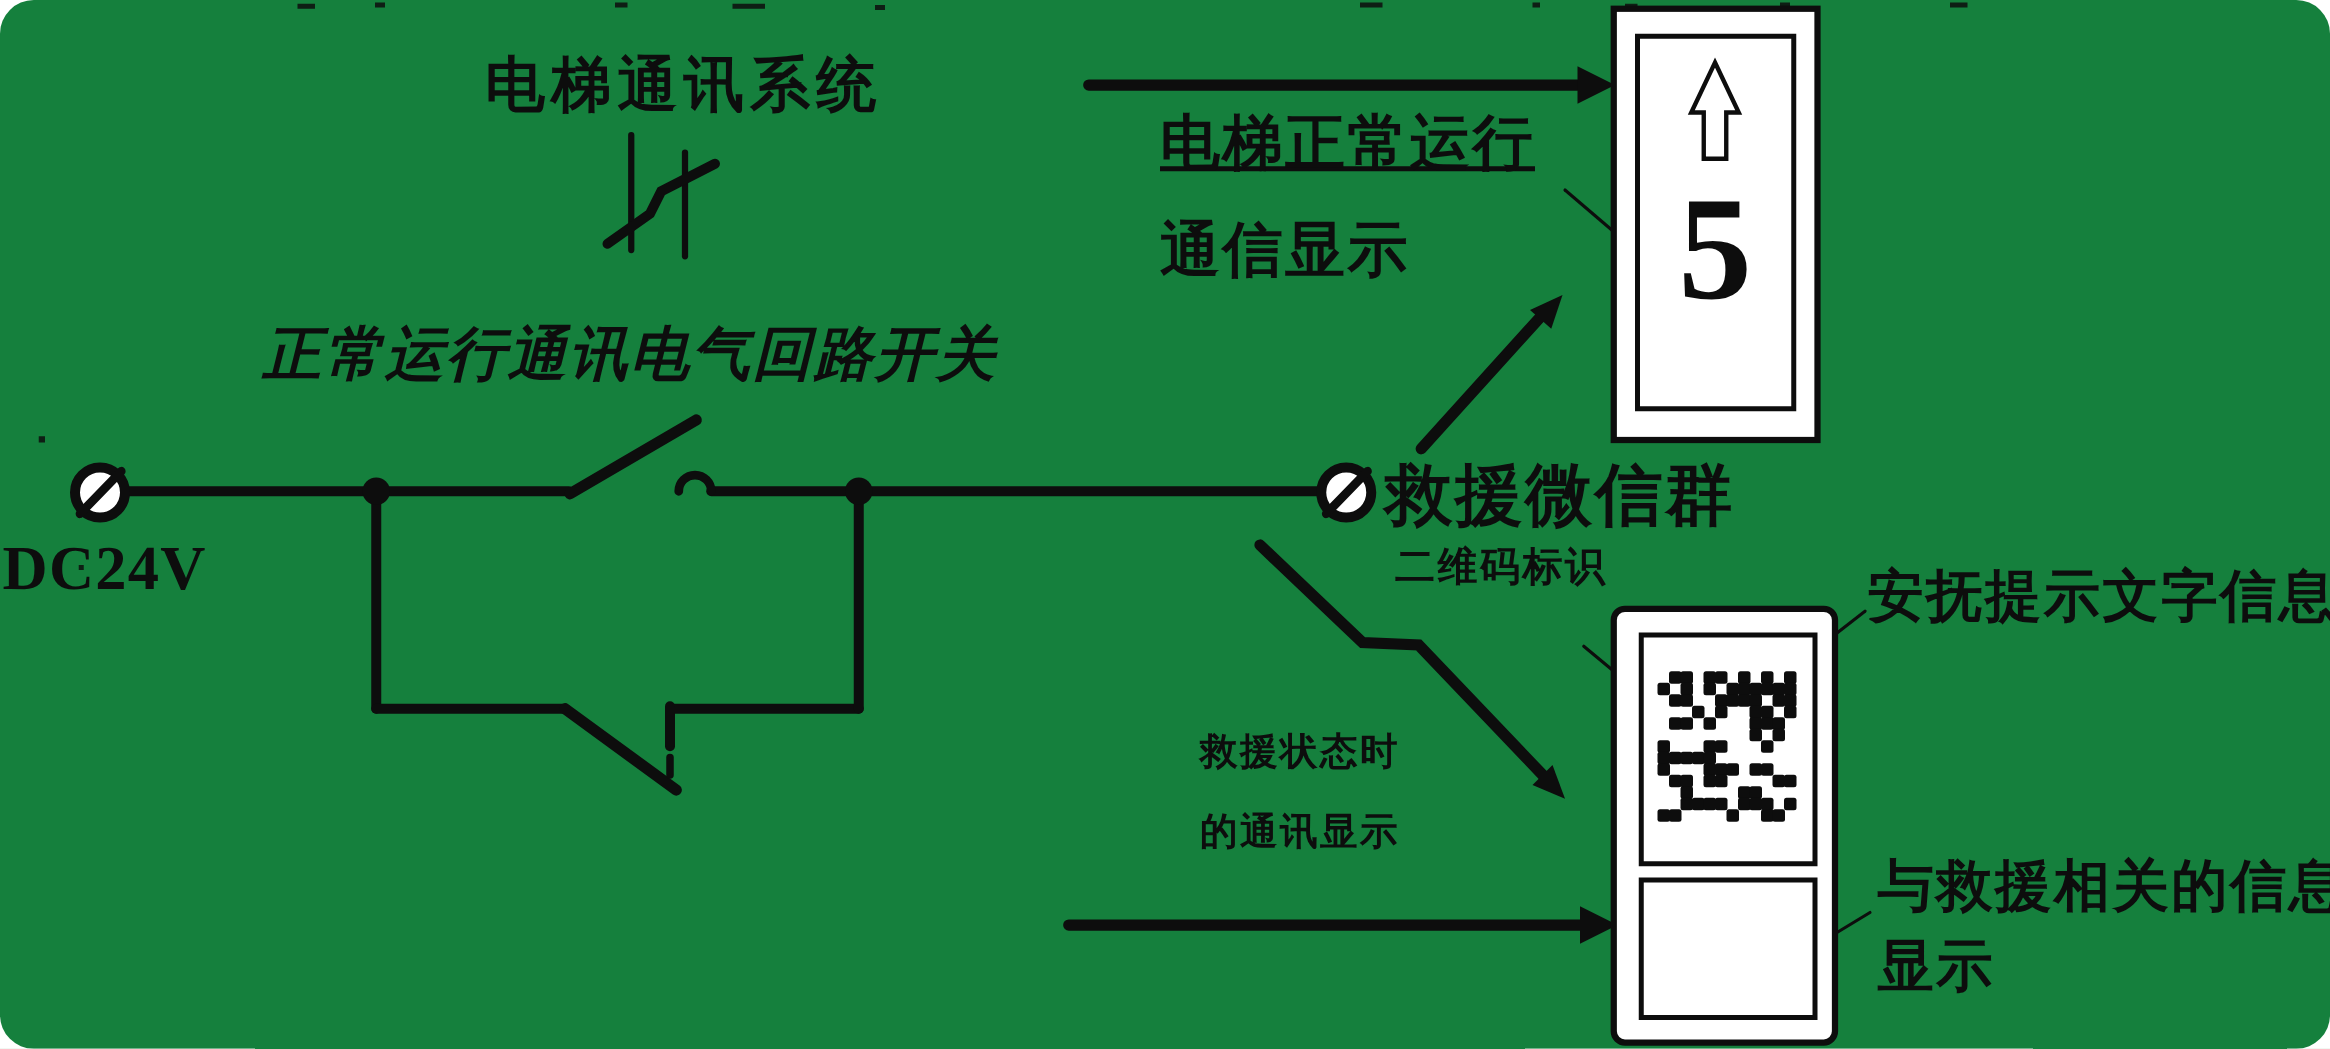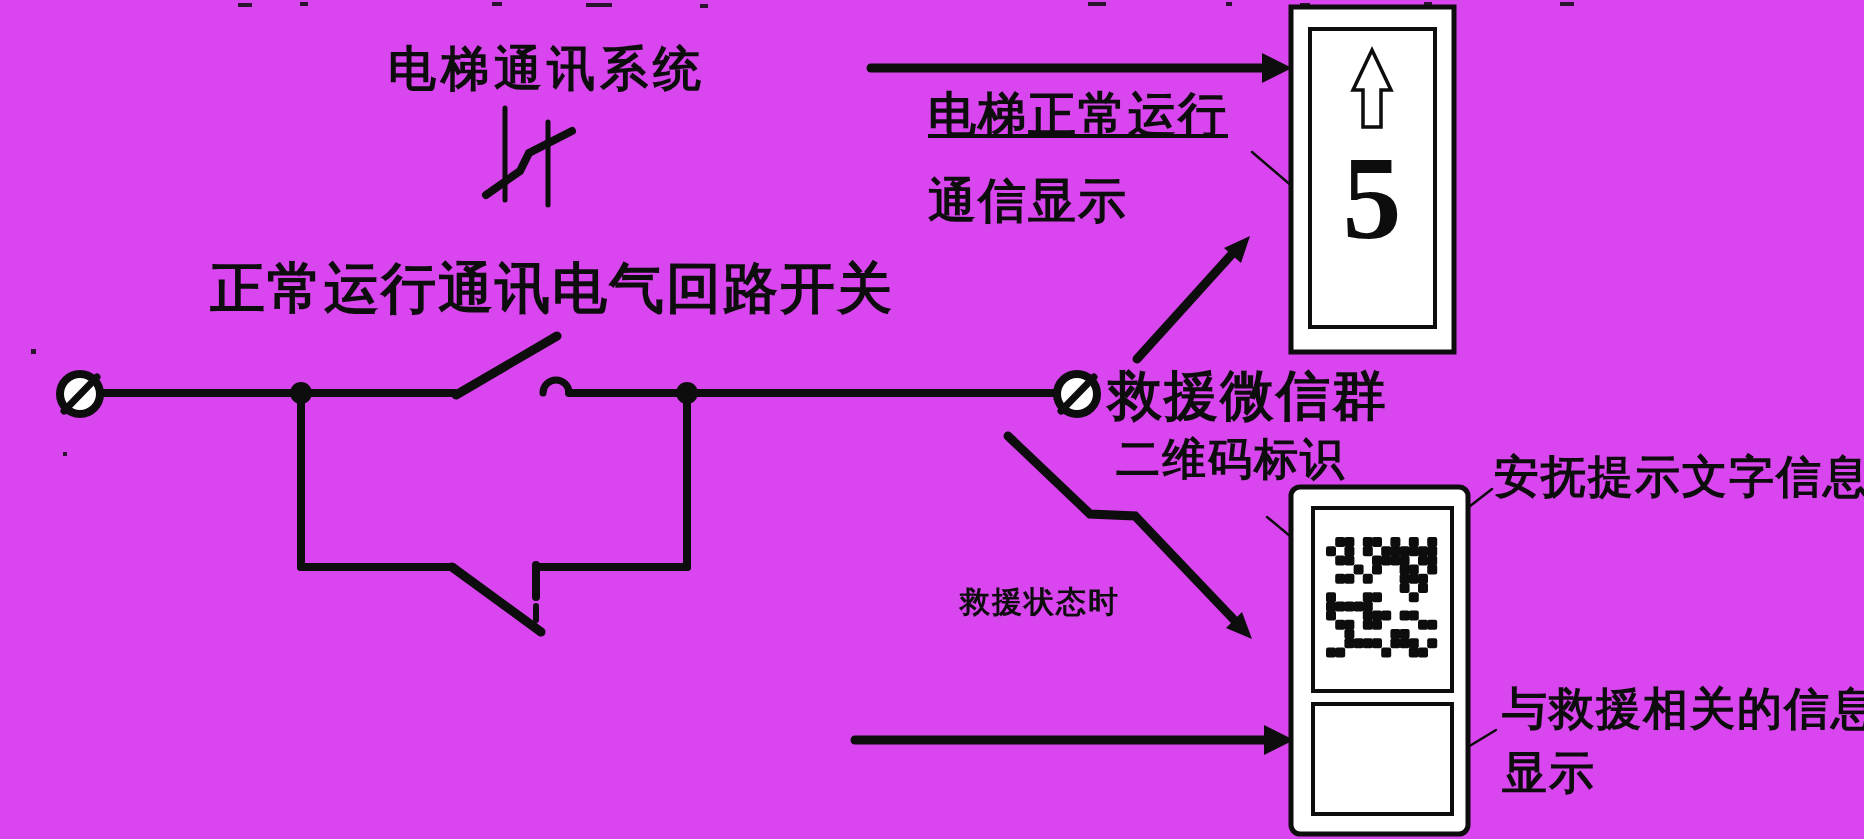--- a/index.html
+++ b/index.html
@@ -1,29 +1,29 @@
 <!DOCTYPE html>
 <html><head>
 <meta charset="utf-8">
 <style>
   html,body{margin:0;padding:0;background:#fff;}
   #stage{
-    position:relative;width:1864px;height:839px;background:#d946ef;overflow:hidden;
-    font-family:"Liberation Serif","DejaVu Serif",serif;color:#0d0d0d;
+    position:relative;width:1864px;height:839px;background:#15803d;overflow:hidden;
+    font-family:"Liberation Serif","DejaVu Serif",serif;color:#0d0d0d;border-radius:27px;
   }
   #figure-svg{position:absolute;left:0;top:0;width:1864px;height:839px;}
   .lbl{
     position:absolute;font-weight:bold;color:#0d0d0d;white-space:nowrap;
     line-height:1.05;letter-spacing:2px;
   }
   .fs48{font-size:48px;}
-  .fs47{font-size:55px;}
+  .fs47{font-size:47px;font-style:italic;}
   .fs46{font-size:54px;}
   .fs45{font-size:45px;}
-  .fs44{font-size:44px;}
+  .fs44{font-size:32px;}
   .fs42{font-size:30px;}
   .dc24v{font-size:50px;letter-spacing:1px;}
   .floor-num{
     font-size:118px;font-weight:bold;text-align:center;line-height:1;
     font-family:"Liberation Serif","DejaVu Serif",serif;
   }
   .title{letter-spacing:5px;}
 </style>
 </head>
 <body>
@@ -209,29 +209,31 @@
           <rect x="1408.8" y="647.4" width="10" height="10" rx="2"></rect>
           <rect x="1418.0" y="647.4" width="10" height="10" rx="2"></rect>
         </g>
     </g>
   </svg>
 
   <div class="lbl fs48 title" style="left:388px;top:44px;">电梯通讯系统</div>
 
   <div class="lbl fs47" style="left:210px;top:260px;">正常运行通讯电气回路开关</div>
 
+  <div class="lbl dc24v" style="left:2px;top:428px;">DC24V</div>
 
 
   <div class="lbl fs48" style="left:928px;top:90px;text-decoration:underline;">电梯正常运行</div>
   <div class="lbl fs48" style="left:928px;top:176px;">通信显示</div>
 
   <div class="lbl fs46" style="left:1108px;top:368px;">救援微信群</div>
   <div class="lbl fs44" style="left:1116px;top:437px;">二维码标识</div>
 
   <div class="lbl fs42" style="left:960px;top:586px;">救援状态时</div>
+  <div class="lbl fs42" style="left:960px;top:650px;">的通讯显示</div>
 
   <div class="lbl fs45" style="left:1494px;top:454px;">安抚提示文字信息</div>
 
   <div class="lbl fs45" style="left:1502px;top:686px;">与救援相关的信息</div>
   <div class="lbl fs45" style="left:1502px;top:750px;">显示</div>
 
   <div class="lbl floor-num" style="left:1326px;top:140px;width:94px;">5</div>
 </div>
 
 </body></html>

